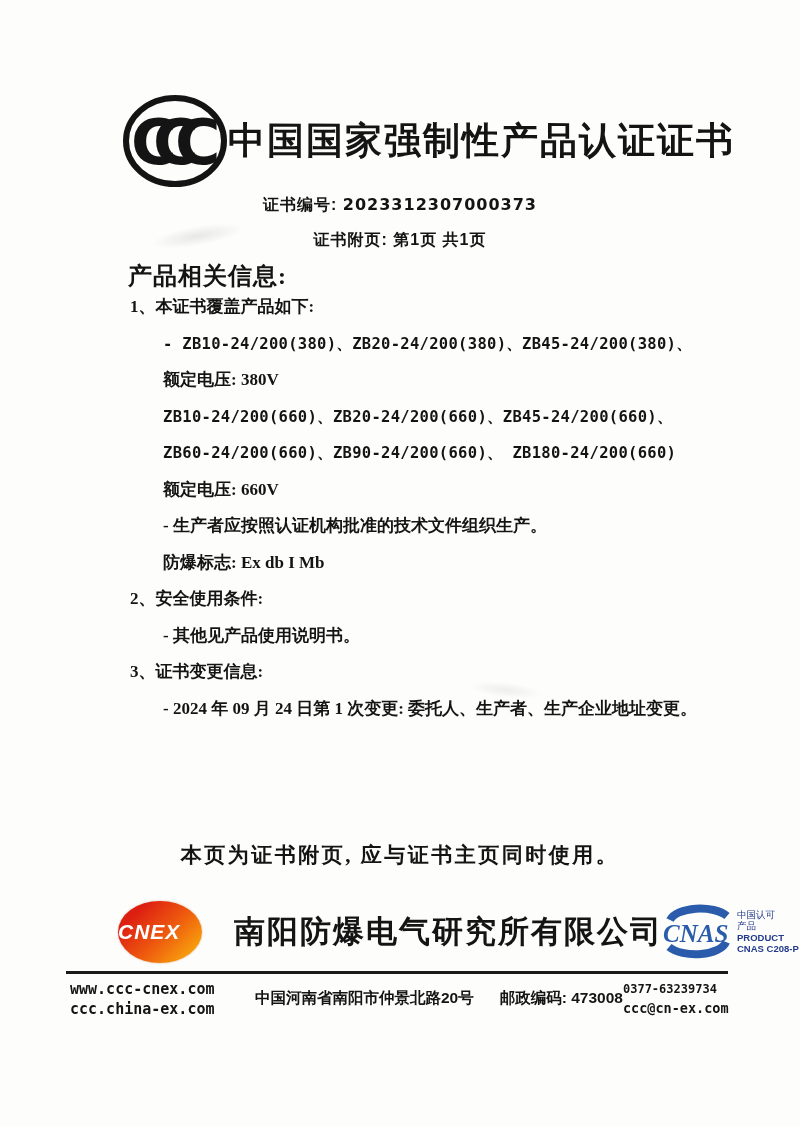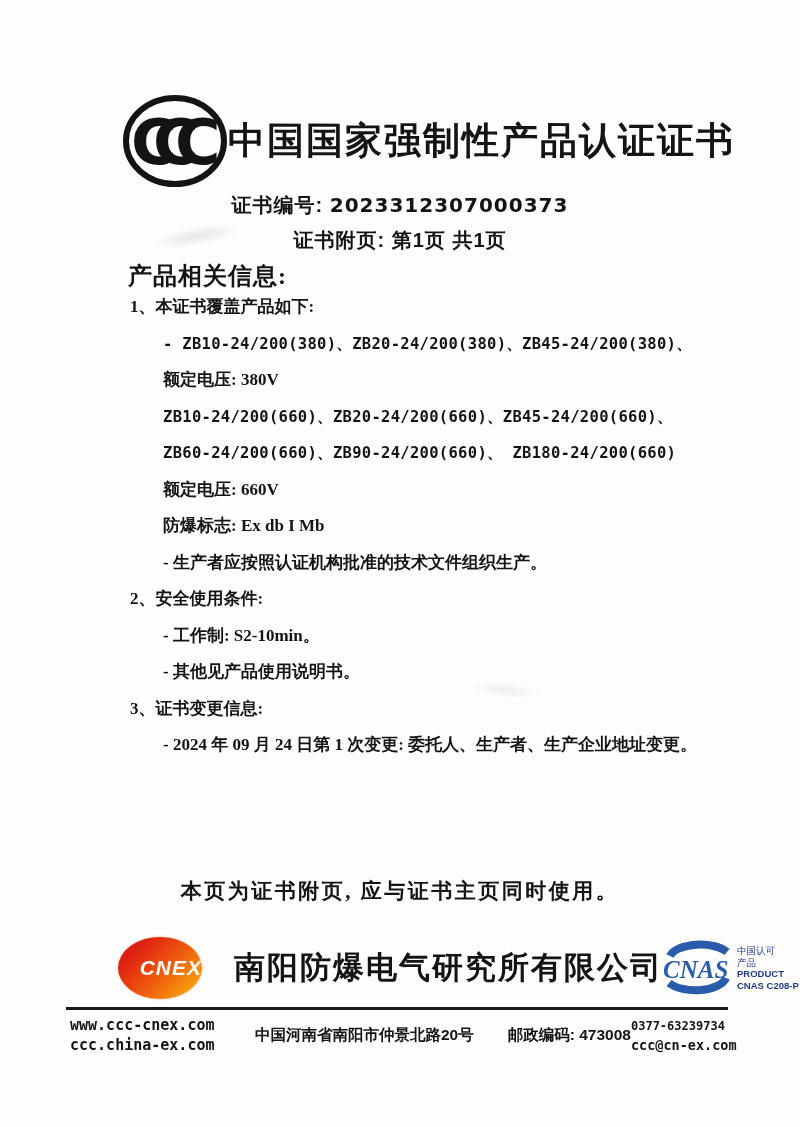--- a/index.html
+++ b/index.html
@@ -18,21 +18,21 @@
     margin:90px 0 0 123px;height:102px;
   }
   .ccc-logo{flex:0 0 105px;height:100px;}
   .title-wrap{flex:1;text-align:left;margin-right:100px;}
   .page-title{
     font-family:"Liberation Sans","DejaVu Sans",sans-serif;
     font-size:37px;font-weight:600;letter-spacing:2px;white-space:nowrap;
   }
   
   .cert-line{
-    text-align:center;font-weight:700;font-size:20px;line-height:26px;
+    text-align:center;font-weight:700;font-size:16px;line-height:26px;
     font-family:"Liberation Sans","DejaVu Sans",sans-serif;
     letter-spacing:1px;
   }
   .cert-line .num{font-family:"DejaVu Sans","Liberation Sans",sans-serif;font-weight:700;}
   .cert-line1{margin-top:0;}
   .cert-line2{margin-top:9px;}
   
   .section-title{
     margin:10px 0 0 128px;font-size:24px;font-weight:700;
     letter-spacing:1px;line-height:26px;
@@ -51,21 +51,21 @@
     letter-spacing:2.5px;
   }
   
   .issuer{
     display:flex;align-items:center;
     margin:30px 52px 0 118px;height:66px;
   }
   .cnex-logo{
     flex:0 0 84px;height:62px;border-radius:50%;
     background:linear-gradient(135deg,#dd1f12 20%,#ee5a0e 55%,#f8a70c 90%);
-    display:flex;align-items:center;justify-content:flex-end;
+    display:flex;align-items:center;justify-content:flex-start;
     box-shadow:0 0 2px rgba(120,60,0,.4);
   }
   .cnex-text{
     color:#fff;font-family:"Liberation Sans","DejaVu Sans",sans-serif;
     font-weight:700;font-size:21px;letter-spacing:1px;font-style:italic;
   }
   .company-name{
     margin-left:32px;
     font-family:"Liberation Sans","DejaVu Sans",sans-serif;
     font-size:31px;font-weight:600;letter-spacing:2px;white-space:nowrap;
@@ -82,21 +82,21 @@
   .footer{
     display:flex;align-items:center;
     margin-top:5px;padding:0 55px 0 70px;
   }
   .f-left{
     flex:0 0 185px;
     font-family:"DejaVu Sans Mono","Liberation Mono",monospace;
     font-size:15px;font-weight:700;line-height:20px;white-space:nowrap;
   }
   .f-mid{
-    flex:1;display:flex;justify-content:center;align-items:center;gap:34px;
+    flex:1;display:flex;justify-content:center;align-items:center;gap:26px;
     font-family:"Liberation Sans","DejaVu Sans",sans-serif;
     font-size:15.5px;font-weight:700;white-space:nowrap;
   }
   .f-right{
     flex:0 0 152px;text-align:left;white-space:nowrap;
   }
   .f-phone{
     font-family:"DejaVu Sans Mono","Liberation Mono",monospace;
     font-size:12px;font-weight:700;line-height:20px;
   }
@@ -145,24 +145,23 @@
   </div>
 
   <div class="section-title">产品相关信息:</div>
   <div class="body">
     <div class="line lv1">1、本证书覆盖产品如下:</div>
     <div class="line lv2 mono">- ZB10-24/200(380)、ZB20-24/200(380)、ZB45-24/200(380)、</div>
     <div class="line lv2">额定电压: 380V</div>
     <div class="line lv2 mono">ZB10-24/200(660)、ZB20-24/200(660)、ZB45-24/200(660)、</div>
     <div class="line lv2 mono">ZB60-24/200(660)、ZB90-24/200(660)、 ZB180-24/200(660)</div>
     <div class="line lv2">额定电压: 660V</div>
+    <div class="line lv2">- 生产者应按照认证机构批准的技术文件组织生产。</div>
     <div class="line lv2">防爆标志: Ex db I Mb</div>
-    <div class="line lv2">- 生产者应按照认证机构批准的技术文件组织生产。</div>
     <div class="line lv1">2、安全使用条件:</div>
-    <div class="line lv2">- 工作制: S2-10min。</div>
     <div class="line lv2">- 其他见产品使用说明书。</div>
     <div class="line lv1">3、证书变更信息:</div>
     <div class="line lv2">- 2024 年 09 月 24 日第 1 次变更: 委托人、生产者、生产企业地址变更。</div>
   </div>
 
   <div class="usage-note">本页为证书附页, 应与证书主页同时使用。</div>
 
   <div class="issuer">
     <div class="cnex-logo">
       <span class="cnex-text">CNEX</span>

